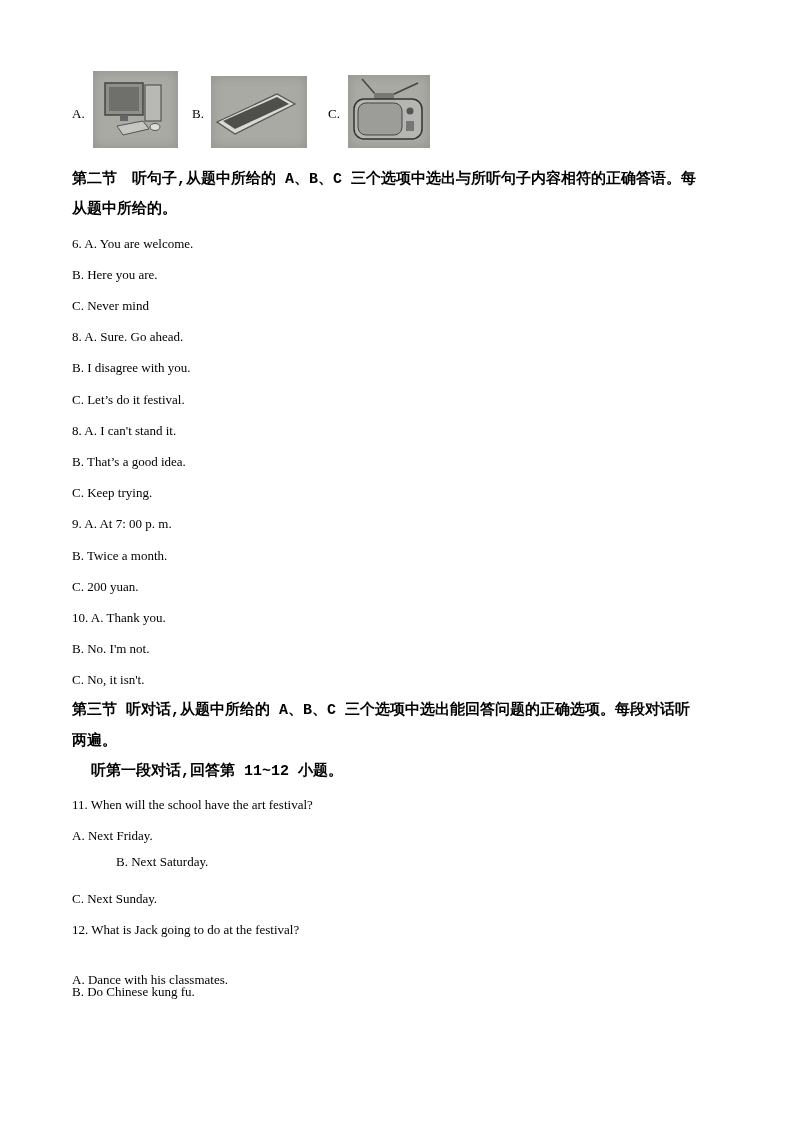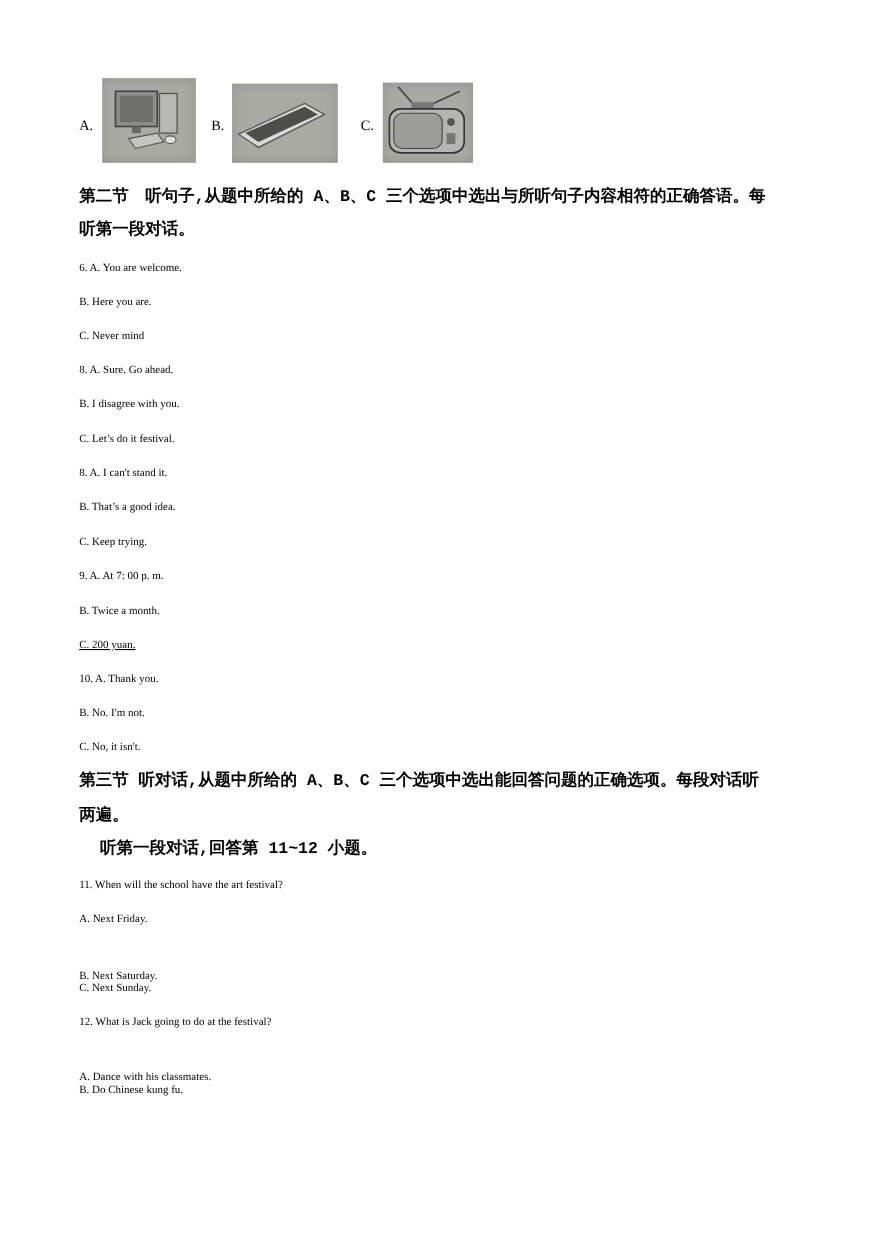--- a/index.html
+++ b/index.html
@@ -9,21 +9,21 @@
       color: #000;
     }
     .pic-label {
       position: absolute; font-size: 13px; top: 106px;
     }
     .pic {
       position: absolute; background: #a9aaa4;
       box-shadow: inset 0 0 12px rgba(0,0,0,0.15);
     }
     .line {
-      position: absolute; left: 72px; font-size: 10px; line-height: 16px;
+      position: absolute; left: 72px; font-size: 13px; line-height: 16px;
       white-space: nowrap;
     }
     .heading {
       position: absolute; left: 72px; font-size: 15px; font-weight: bold;
       font-family: Liberation Mono, monospace;
       white-space: nowrap; line-height: 20px;
     }
   </style>
 </head>
 <body>
@@ -55,46 +55,46 @@
     <line x1="44" y1="20" x2="70" y2="8" stroke="#444" stroke-width="1.5"></line>
     <rect x="26" y="18" width="20" height="6" fill="#777"></rect>
     <rect x="6" y="24" width="68" height="40" rx="10" fill="#b5b6b1" stroke="#333" stroke-width="1.5"></rect>
     <rect x="10" y="28" width="44" height="32" rx="8" fill="#9c9d98" stroke="#444"></rect>
     <circle cx="62" cy="36" r="3.5" fill="#555"></circle>
     <rect x="58" y="46" width="8" height="10" fill="#777"></rect>
   </svg>
 </div>
 
 <div class="heading" style="top:170px;">第二节　听句子,从题中所给的 A、B、C 三个选项中选出与所听句子内容相符的正确答语。每</div>
-<div class="heading" style="top:200px;">听第一段对话。</div>
+<div class="heading" style="top:200px;">从题中所给的。</div>
 
 <div class="line" style="top:236px;">6. A. You are welcome.</div>
 <div class="line" style="top:267px;">B. Here you are.</div>
 <div class="line" style="top:298px;">C. Never mind</div>
 
 <div class="line" style="top:329px;">8. A. Sure. Go ahead.</div>
 <div class="line" style="top:360px;">B. I disagree with you.</div>
 <div class="line" style="top:392px;">C. Let’s do it festival.</div>
 
 <div class="line" style="top:423px;">8. A. I can't stand it.</div>
 <div class="line" style="top:454px;">B. That’s a good idea.</div>
 <div class="line" style="top:485px;">C. Keep trying.</div>
 
 <div class="line" style="top:516px;">9. A. At 7: 00 p. m.</div>
 <div class="line" style="top:548px;">B. Twice a month.</div>
-<div class="line" style="top:579px;text-decoration:underline;">C. 200 yuan.</div>
+<div class="line" style="top:579px;">C. 200 yuan.</div>
 
 <div class="line" style="top:610px;">10. A. Thank you.</div>
 <div class="line" style="top:641px;">B. No. I'm not.</div>
 <div class="line" style="top:672px;">C. No, it isn't.</div>
 
 <div class="heading" style="top:701px;">第三节 听对话,从题中所给的 A、B、C 三个选项中选出能回答问题的正确选项。每段对话听</div>
 <div class="heading" style="top:732px;">两遍。</div>
 <div class="heading" style="top:762px;padding-left:19px;">听第一段对话,回答第 11~12 小题。</div>
 
 <div class="line" style="top:797px;">11. When will the school have the art festival?</div>
 <div class="line" style="top:828px;">A. Next Friday.</div>
-<div class="line" style="top:880px;">B. Next Saturday.</div>
+<div class="line" style="top:854px;margin-left:44px;">B. Next Saturday.</div>
 <div class="line" style="top:891px;">C. Next Sunday.</div>
 
 <div class="line" style="top:922px;">12. What is Jack going to do at the festival?</div>
 <div class="line" style="top:972px;">A. Dance with his classmates.</div>
 <div class="line" style="top:984px;">B. Do Chinese kung fu.</div>
 
 </body></html>

